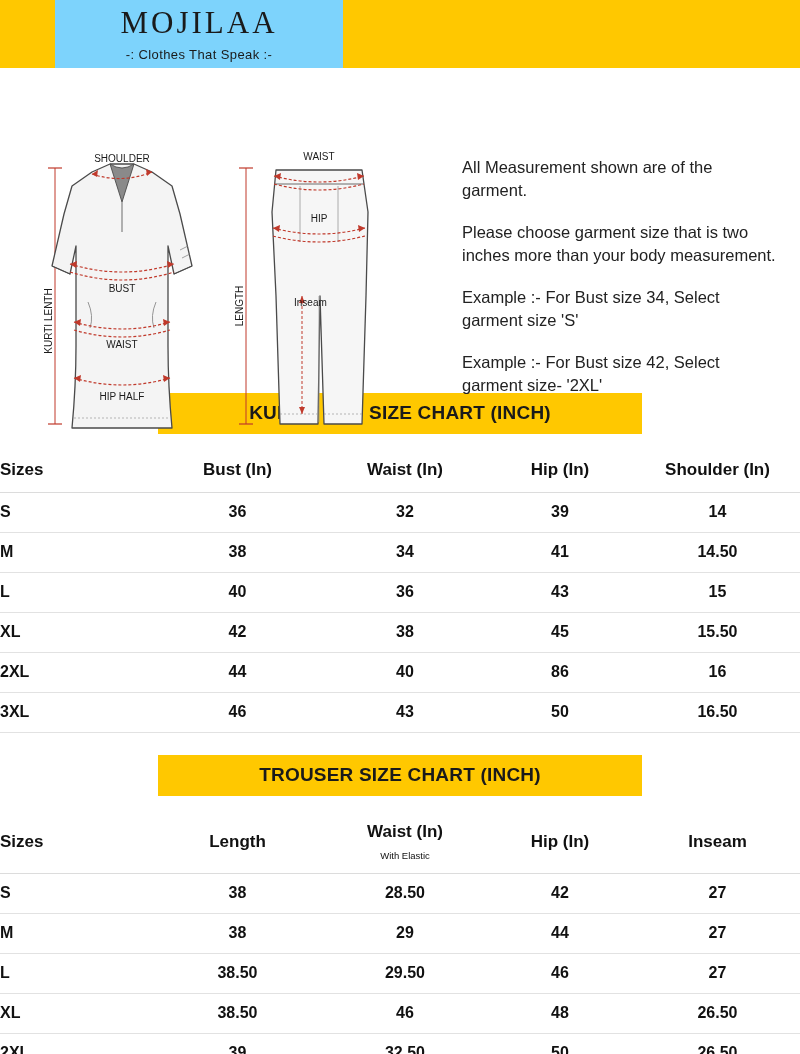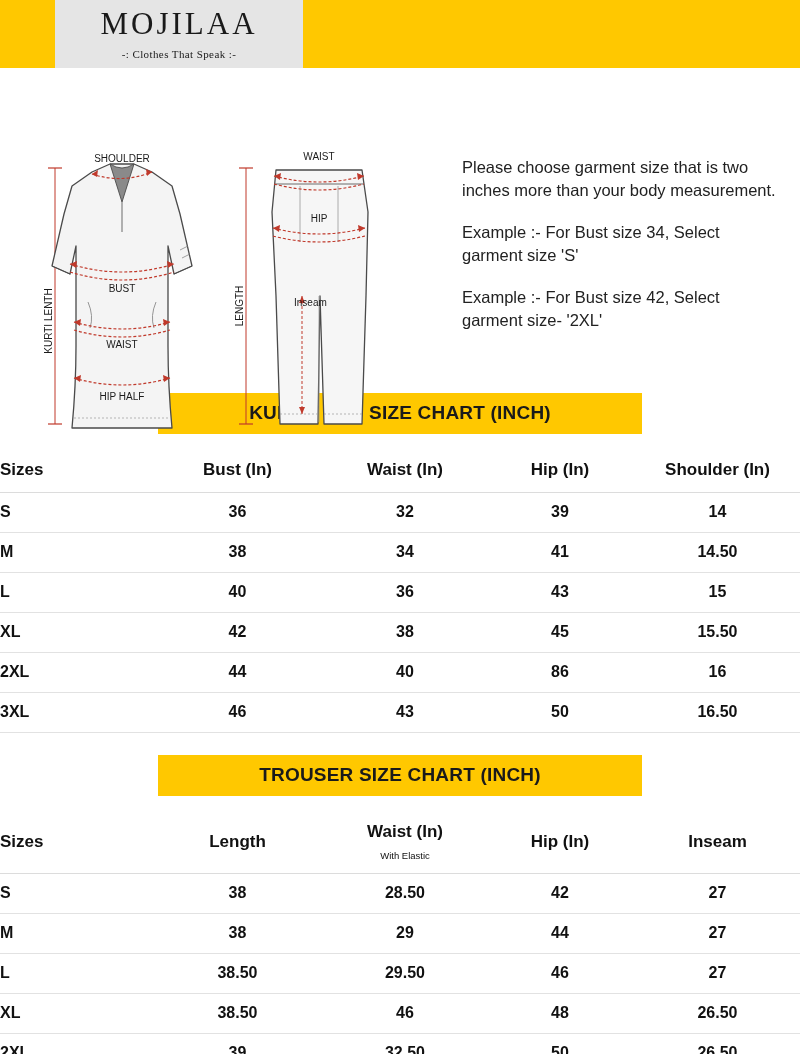--- a/index.html
+++ b/index.html
@@ -20,39 +20,39 @@
   .header-band {
     width: 800px;
     height: 68px;
     background: #ffc800;
     position: relative;
   }
   .logo-plate {
     position: absolute;
     left: 55px;
     top: 0;
-    width: 248px;
+    width: 288px;
     height: 68px;
-    background: #e5e5e5;
+    background: #7dd3fc;
     display: flex;
     flex-direction: column;
     align-items: center;
     justify-content: center;
   }
   .logo-word {
     font-family: "Liberation Serif", serif;
     font-size: 31px;
     letter-spacing: 3px;
     color: #1a1a1a;
     font-weight: 400;
     line-height: 1;
   }
   .logo-tag {
-    font-family: Liberation Serif, serif;
-    font-size: 11px;
+    font-family: Liberation Sans, sans-serif;
+    font-size: 13px;
     letter-spacing: 0.4px;
     color: #1a1a1a;
     margin-top: 9px;
   }
 
   
   .top-area {
     position: relative;
     width: 800px;
     height: 325px;
@@ -221,20 +221,21 @@
     <polygon points="137,82 130,79 131,86" fill="#c0392b"></polygon>
     <text class="svglabel" x="91" y="76" text-anchor="middle">HIP</text>
 
     <line x1="74" y1="150" x2="74" y2="268" stroke="#c0392b" stroke-width="1" stroke-dasharray="3 2"></line>
     <polygon points="74,150 71,157 77,157" fill="#c0392b"></polygon>
     <polygon points="74,268 71,261 77,261" fill="#c0392b"></polygon>
     <text class="svglabel" x="66" y="160" text-anchor="start">Inseam</text>
   </svg>
 
   <div class="note-block">
+    <p>All Measurement shown are of the garment.</p>
     <p>Please choose garment size that is two inches more than your body measurement.</p>
     <p>Example :- For Bust size 34, Select garment size 'S'</p>
     <p>Example :- For Bust size 42, Select garment size- '2XL'</p>
   </div>
 </div>
 
 <div class="title-bar-wrap">
   <div class="title-bar">KURTI / TOP SIZE CHART (INCH)</div>
 </div>
 <div class="spacer-12"></div>

